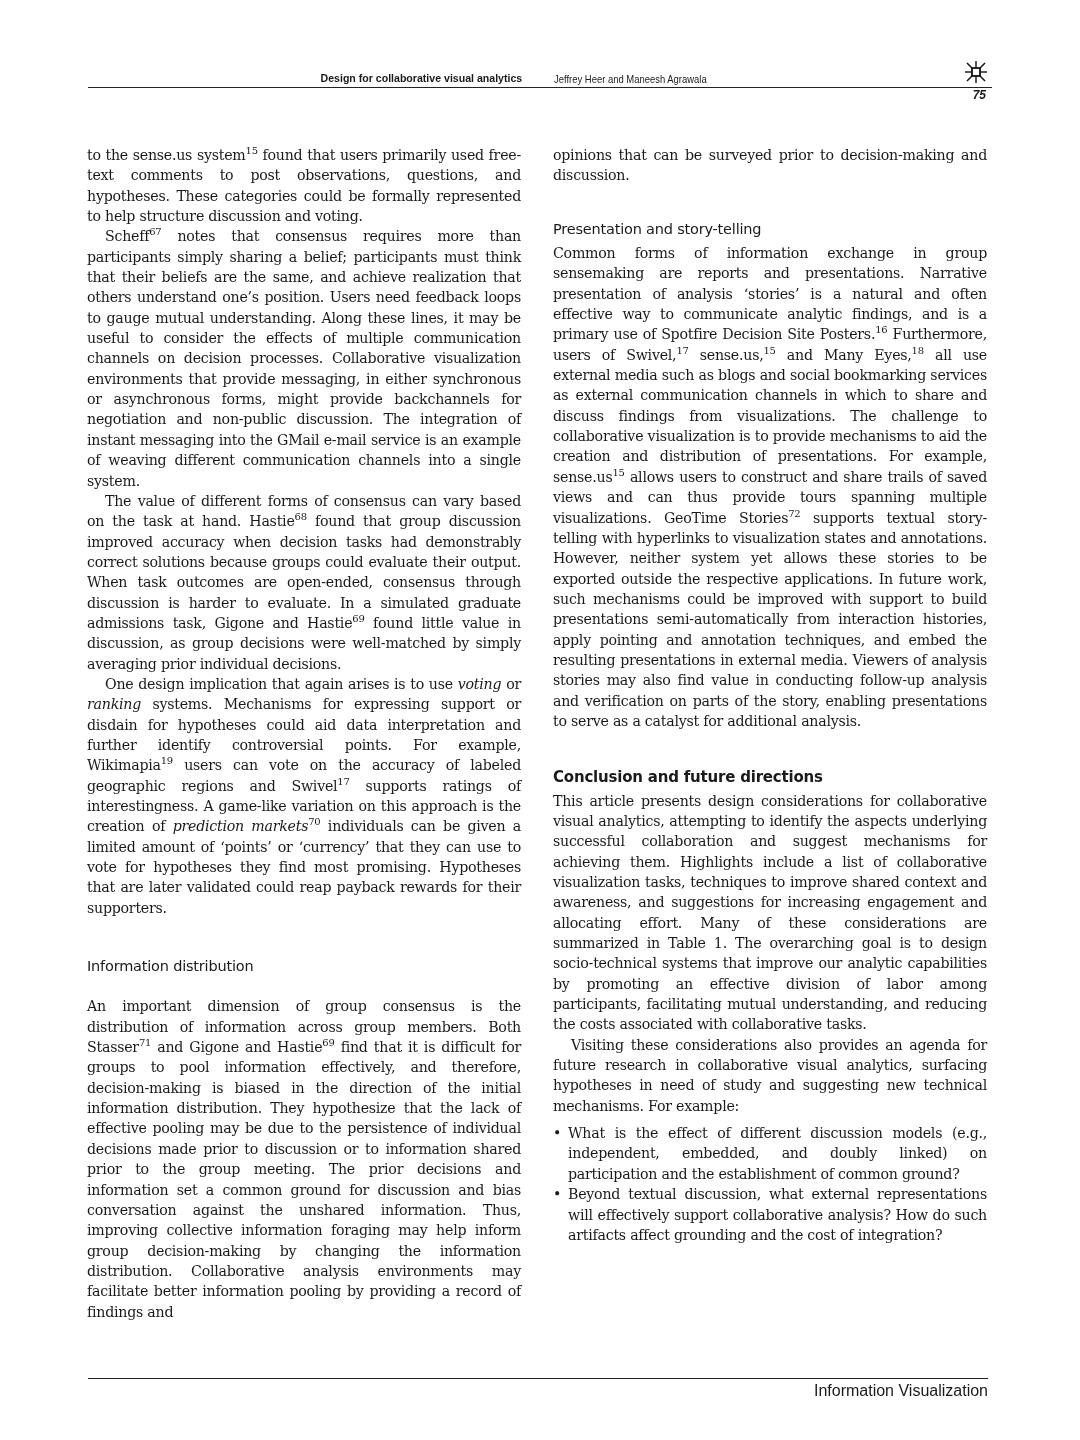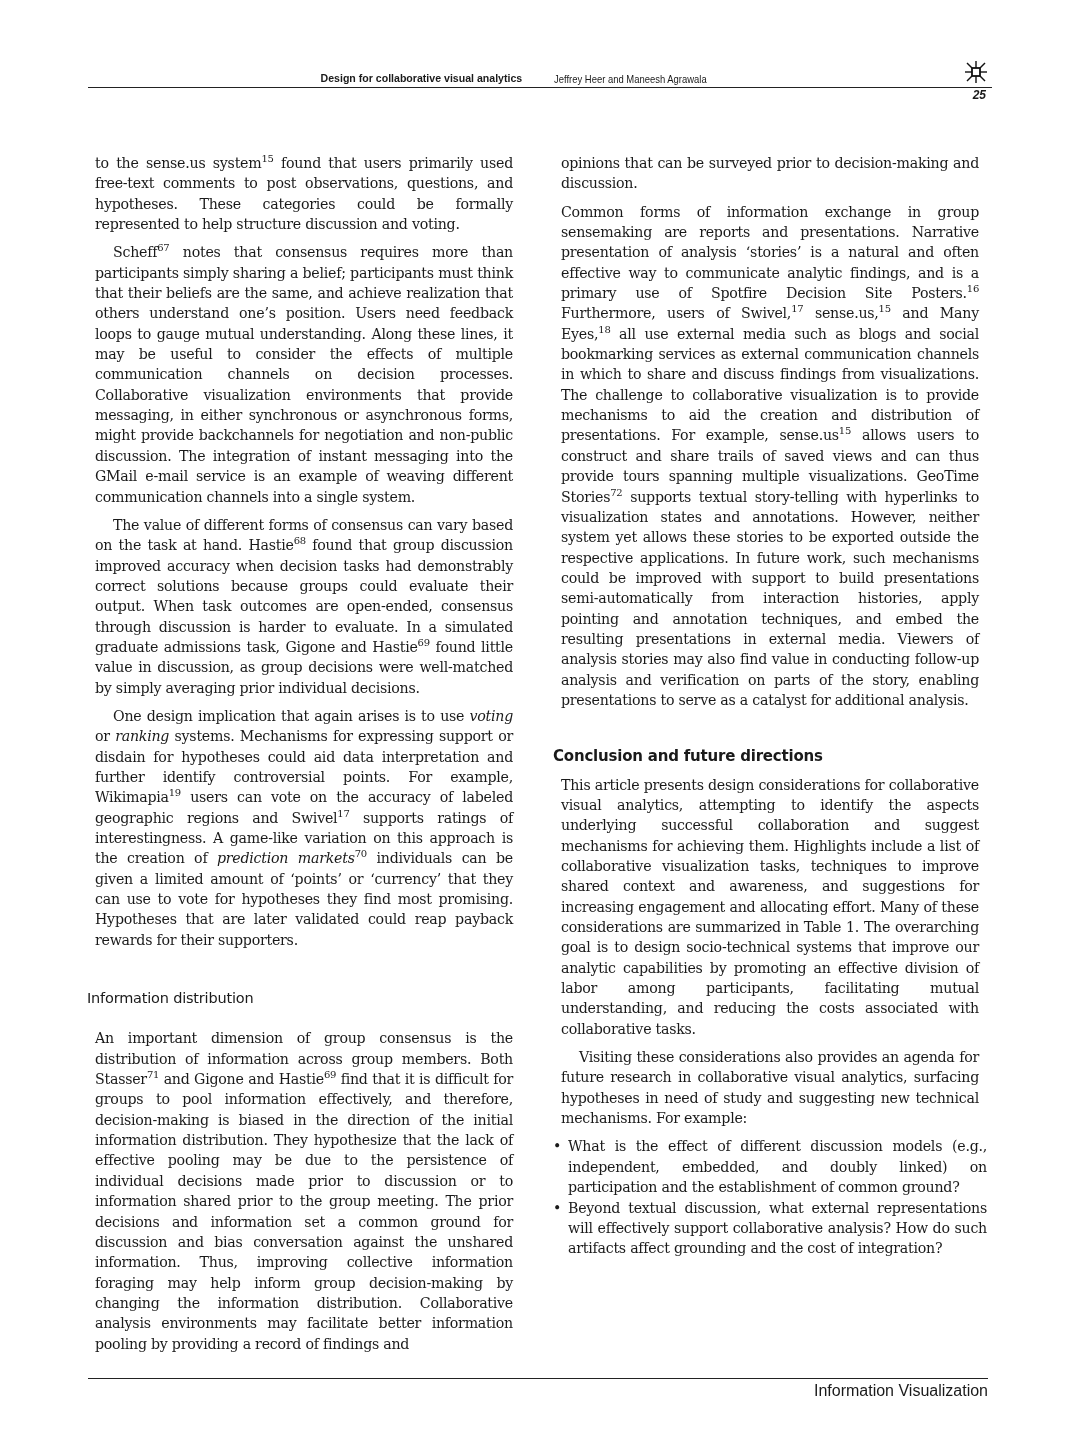--- a/index.html
+++ b/index.html
@@ -4,21 +4,21 @@
 <style>
   html, body { margin:0; padding:0; background:#fff; }
   body { width:1080px; height:1440px; position:relative; overflow:hidden; color:#1a1a1a; }
   .header { position:absolute; left:88px; top:60px; width:904px; height:30px; }
   .header .rule { position:absolute; left:0; right:0; top:27px; border-top:1.3px solid #222; }
   .header .title { position:absolute; right:470px; top:12px; font-family:"Liberation Sans", sans-serif; font-weight:bold; font-size:11.5px; transform:scaleX(0.92); transform-origin:right; }
   .header .authors { position:absolute; left:466px; top:13px; font-family:"Liberation Sans", sans-serif; font-size:10.5px; transform:scaleX(0.9); transform-origin:left; }
   .header .logo { position:absolute; right:4px; top:0px; width:24px; height:24px; }
   .header .pagenum { position:absolute; right:6px; top:28px; font-family:"Liberation Sans", sans-serif; font-weight:bold; font-style:italic; font-size:12px; }
   .col { position:absolute; top:145px; width:434px; font-family:"DejaVu Serif", serif; font-size:14.2px; line-height:20.35px; text-align:justify; letter-spacing:-0.25px; }
-  .col p { margin:8px; }
+  .col p { margin:0; }
   .col p.indent { text-indent:18px; }
   .left { left:87px; }
   .right { left:553px; }
   sup { font-size:10px; line-height:0; vertical-align:6px; }
   h3 { font-family:"DejaVu Sans", sans-serif; font-size:14.5px; font-weight:normal; margin:0; letter-spacing:-0.2px; text-align:left; }
   h2 { font-family:"DejaVu Sans", sans-serif; font-size:15px; font-weight:bold; margin:0; letter-spacing:-0.2px; text-align:left; }
   ul { list-style:none; margin:0; padding:0; }
   ul li { position:relative; padding-left:15px; }
   ul li::before { content:"•"; position:absolute; left:0; top:0; }
   .footer { position:absolute; left:88px; top:1378px; width:900px; }
@@ -38,34 +38,35 @@
         <line x1="12" y1="16" x2="12" y2="23"></line>
       <line x1="1" y1="12" x2="8" y2="12"></line>
         <line x1="16" y1="12" x2="23" y2="12"></line>
       <line x1="3" y1="3" x2="8" y2="8"></line>
         <line x1="16" y1="16" x2="21" y2="21"></line>
       <line x1="21" y1="3" x2="16" y2="8"></line>
         <line x1="8" y1="16" x2="3" y2="21"></line>
     </g>
   </svg>
   <div class="rule"></div>
-  <span class="pagenum">25</span>
+  <span class="pagenum">75</span>
 </div>
 
 <div class="col left">
   <p><span>to the sense.us system</span><sup>15</sup><span> found that users primarily used free-text comments to post observations, questions, and hypotheses. These categories could be formally represented to help structure discussion and voting.</span></p>
   <p class="indent"><span>Scheff</span><sup>67</sup><span> notes that consensus requires more than participants simply sharing a belief; participants must think that their beliefs are the same, and achieve realization that others understand one’s position. Users need feedback loops to gauge mutual understanding. Along these lines, it may be useful to consider the effects of multiple communication channels on decision processes. Collaborative visualization environments that provide messaging, in either synchronous or asynchronous forms, might provide backchannels for negotiation and non-public discussion. The integration of instant messaging into the GMail e-mail service is an example of weaving different communication channels into a single system.</span></p>
   <p class="indent"><span>The value of different forms of consensus can vary based on the task at hand. Hastie</span><sup>68</sup><span> found that group discussion improved accuracy when decision tasks had demonstrably correct solutions because groups could evaluate their output. When task outcomes are open-ended, consensus through discussion is harder to evaluate. In a simulated graduate admissions task, Gigone and Hastie</span><sup>69</sup><span> found little value in discussion, as group decisions were well-matched by simply averaging prior individual decisions.</span></p>
   <p class="indent"><span>One design implication that again arises is to use </span><i>voting</i><span> or </span><i>ranking</i><span> systems. Mechanisms for expressing support or disdain for hypotheses could aid data interpretation and further identify controversial points. For example, Wikimapia</span><sup>19</sup><span> users can vote on the accuracy of labeled geographic regions and Swivel</span><sup>17</sup><span> supports ratings of interestingness. A game-like variation on this approach is the creation of </span><i>prediction markets</i><sup>70</sup><span> individuals can be given a limited amount of ‘points’ or ‘currency’ that they can use to vote for hypotheses they find most promising. Hypotheses that are later validated could reap payback rewards for their supporters.</span></p>
   <h3 style="margin-top:38px;margin-bottom:20px;">Information distribution</h3>
   <p><span>An important dimension of group consensus is the distribution of information across group members. Both Stasser</span><sup>71</sup><span> and Gigone and Hastie</span><sup>69</sup><span> find that it is difficult for groups to pool information effectively, and therefore, decision-making is biased in the direction of the initial information distribution. They hypothesize that the lack of effective pooling may be due to the persistence of individual decisions made prior to discussion or to information shared prior to the group meeting. The prior decisions and information set a common ground for discussion and bias conversation against the unshared information. Thus, improving collective information foraging may help inform group decision-making by changing the information distribution. Collaborative analysis environments may facilitate better information pooling by providing a record of findings and</span></p>
 </div>
 
 <div class="col right">
   <p>opinions that can be surveyed prior to decision-making and discussion.</p>
+  <h3 style="margin-top:33px;margin-bottom:4px;">Presentation and story-telling</h3>
   <p><span>Common forms of information exchange in group sensemaking are reports and presentations. Narrative presentation of analysis ‘stories’ is a natural and often effective way to communicate analytic findings, and is a primary use of Spotfire Decision Site Posters.</span><sup>16</sup><span> Furthermore, users of Swivel,</span><sup>17</sup><span> sense.us,</span><sup>15</sup><span> and Many Eyes,</span><sup>18</sup><span> all use external media such as blogs and social bookmarking services as external communication channels in which to share and discuss findings from visualizations. The challenge to collaborative visualization is to provide mechanisms to aid the creation and distribution of presentations. For example, sense.us</span><sup>15</sup><span> allows users to construct and share trails of saved views and can thus provide tours spanning multiple visualizations. GeoTime Stories</span><sup>72</sup><span> supports textual story-telling with hyperlinks to visualization states and annotations. However, neither system yet allows these stories to be exported outside the respective applications. In future work, such mechanisms could be improved with support to build presentations semi-automatically from interaction histories, apply pointing and annotation techniques, and embed the resulting presentations in external media. Viewers of analysis stories may also find value in conducting follow-up analysis and verification on parts of the story, enabling presentations to serve as a catalyst for additional analysis.</span></p>
   <h2 style="margin-top:36px;margin-bottom:3px;">Conclusion and future directions</h2>
   <p>This article presents design considerations for collaborative visual analytics, attempting to identify the aspects underlying successful collaboration and suggest mechanisms for achieving them. Highlights include a list of collaborative visualization tasks, techniques to improve shared context and awareness, and suggestions for increasing engagement and allocating effort. Many of these considerations are summarized in Table 1. The overarching goal is to design socio-technical systems that improve our analytic capabilities by promoting an effective division of labor among participants, facilitating mutual understanding, and reducing the costs associated with collaborative tasks.</p>
   <p class="indent">Visiting these considerations also provides an agenda for future research in collaborative visual analytics, surfacing hypotheses in need of study and suggesting new technical mechanisms. For example:</p>
   <ul style="margin-top:7px;">
     <li>What is the effect of different discussion models (e.g., independent, embedded, and doubly linked) on participation and the establishment of common ground?</li>
     <li>Beyond textual discussion, what external representations will effectively support collaborative analysis? How do such artifacts affect grounding and the cost of integration?</li>
   </ul>
 </div>
 

